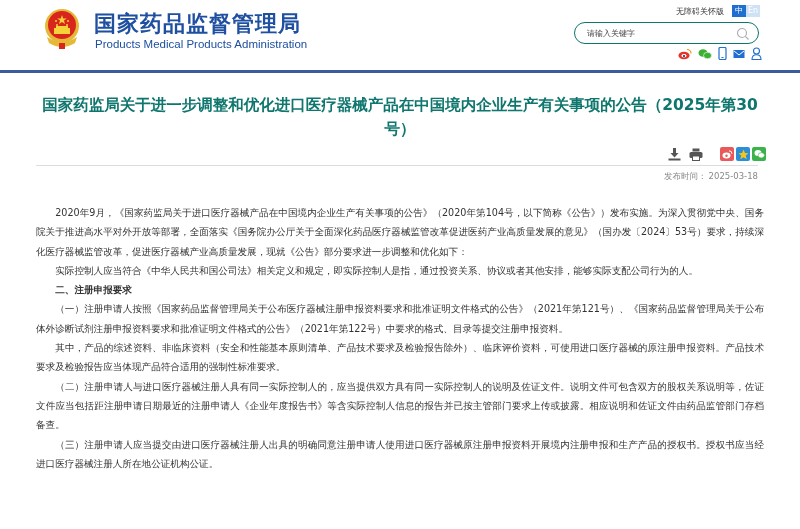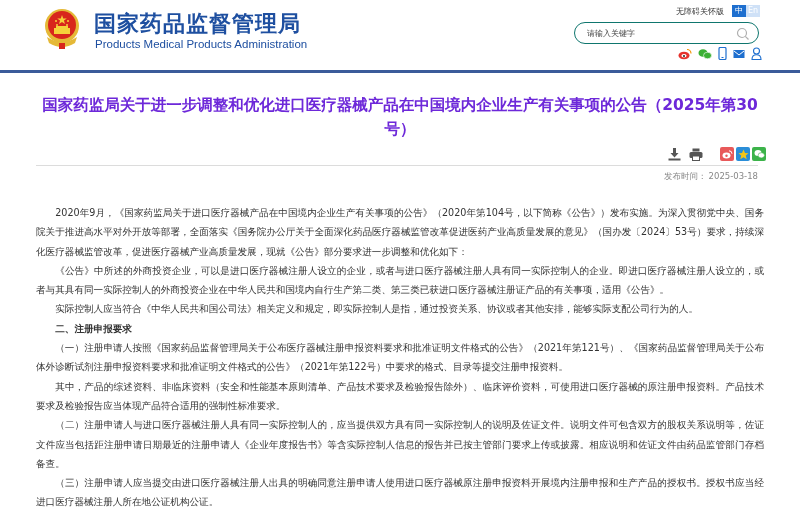--- a/index.html
+++ b/index.html
@@ -21,21 +21,21 @@
     .search { position: absolute; left: 574px; top: 22px; width: 185px; height: 22px; border: 1px solid #0f766e; border-radius: 12px; background: #fff; }
     .search input { position: absolute; left: 12px; top: 3px; width: 140px; height: 15px; border: none; outline: none; font-size: 8px; color: #333; background: transparent; font-family: "DejaVu Sans", sans-serif; }
     .search input::placeholder { color: #444; }
     .search .search-btn { position: absolute; right: 8px; top: 4px; width: 14px; height: 14px; }
 
     .social { position: absolute; left: 678px; top: 47px; display: flex; gap: 6px; align-items: center; }
     .social svg { display: block; }
 
     .divider-blue { position: absolute; left: 0; top: 70px; width: 800px; height: 3px; background: #3b5b9a; }
 
-    .article-title { position: absolute; left: 36px; top: 93px; width: 728px; text-align: center; font-size: 15.5px; line-height: 24px; color: #6d28d9; }
+    .article-title { position: absolute; left: 36px; top: 93px; width: 728px; text-align: center; font-size: 15.5px; line-height: 24px; color: #0f766e; }
 
     .tools { position: absolute; left: 666px; top: 146px; display: flex; gap: 6px; align-items: center; }
     .tools .tool { width: 16px; height: 16px; display: flex; align-items: center; justify-content: center; cursor: pointer; }
     .share { display: flex; gap: 2px; margin-left: 10px; }
     .share .sq { width: 14px; height: 14px; border-radius: 2px; display: flex; align-items: center; justify-content: center; cursor: pointer; }
     .tools-line { position: absolute; left: 36px; top: 165px; width: 722px; height: 1px; background: #dcdcdc; }
     .pub-date { position: absolute; right: 42px; top: 171px; font-size: 8.5px; color: #888; }
     .pub-date span { margin-left: 2px; text-align: right; }
 
     .content { position: absolute; left: 36px; top: 203px; width: 728px; font-size: 9.6px; line-height: 19.3px; color: #333; }
@@ -145,20 +145,19 @@
     </div>
   </div>
 </div>
 <div class="tools-line"></div>
 <div class="pub-date">
   <span>发布时间：</span><span>2025-03-18</span>
 </div>
 
 <div class="content">
   <p>2020年9月，《国家药监局关于进口医疗器械产品在中国境内企业生产有关事项的公告》（2020年第104号，以下简称《公告》）发布实施。为深入贯彻党中央、国务院关于推进高水平对外开放等部署，全面落实《国务院办公厅关于全面深化药品医疗器械监管改革促进医药产业高质量发展的意见》（国办发〔2024〕53号）要求，持续深化医疗器械监管改革，促进医疗器械产业高质量发展，现就《公告》部分要求进一步调整和优化如下：</p>
-  <p>《公告》中所述的外商投资企业，可以是进口医疗器械注册人设立的企业，或者与进口医疗器械注册人具有同一实际控制人的企业。即进口医疗器械注册人设立的，或者与其具有同一实际控制人的外商投资企业在中华人民共和国境内自行生产第二类、第三类已获进口医疗器械注册证产品的有关事项，适用《公告》。</p>
   <p>实际控制人应当符合《中华人民共和国公司法》相关定义和规定，即实际控制人是指，通过投资关系、协议或者其他安排，能够实际支配公司行为的人。</p>
   <p class="h">二、注册申报要求</p>
   <p>（一）注册申请人按照《国家药品监督管理局关于公布医疗器械注册申报资料要求和批准证明文件格式的公告》（2021年第121号）、《国家药品监督管理局关于公布体外诊断试剂注册申报资料要求和批准证明文件格式的公告》（2021年第122号）中要求的格式、目录等提交注册申报资料。</p>
   <p>其中，产品的综述资料、非临床资料（安全和性能基本原则清单、产品技术要求及检验报告除外）、临床评价资料，可使用进口医疗器械的原注册申报资料。产品技术要求及检验报告应当体现产品符合适用的强制性标准要求。</p>
   <p>（二）注册申请人与进口医疗器械注册人具有同一实际控制人的，应当提供双方具有同一实际控制人的说明及佐证文件。说明文件可包含双方的股权关系说明等，佐证文件应当包括距注册申请日期最近的注册申请人《企业年度报告书》等含实际控制人信息的报告并已按主管部门要求上传或披露。相应说明和佐证文件由药品监管部门存档备查。</p>
   <p>（三）注册申请人应当提交由进口医疗器械注册人出具的明确同意注册申请人使用进口医疗器械原注册申报资料开展境内注册申报和生产产品的授权书。授权书应当经进口医疗器械注册人所在地公证机构公证。</p>
 </div>
 
 </body></html>

